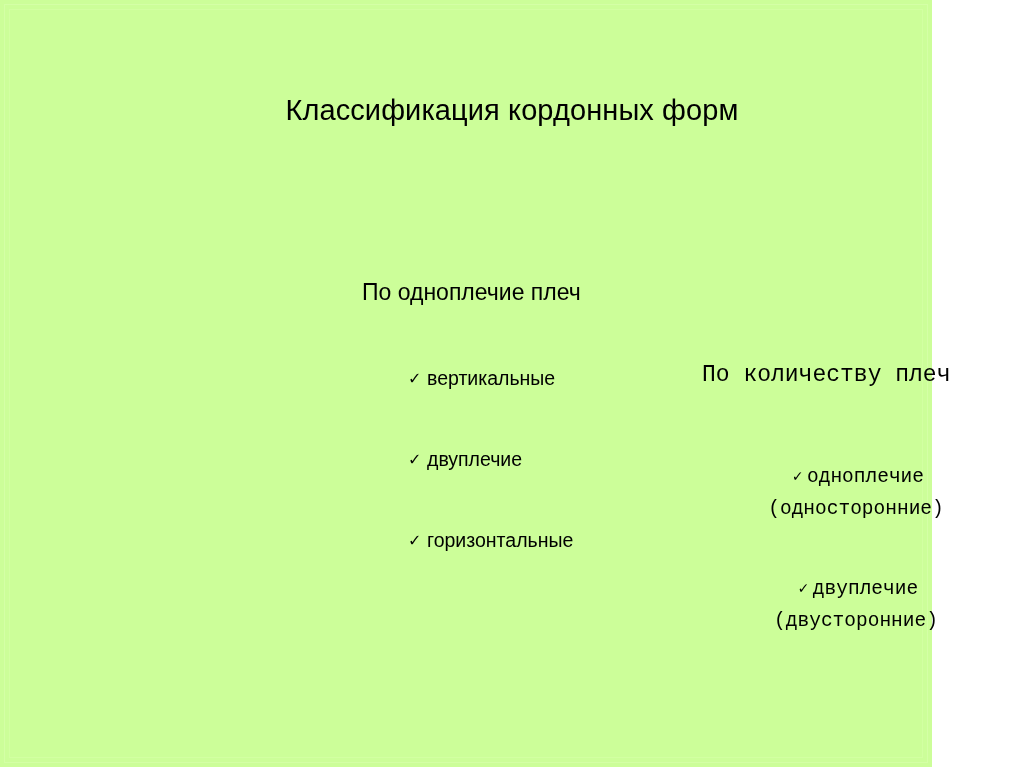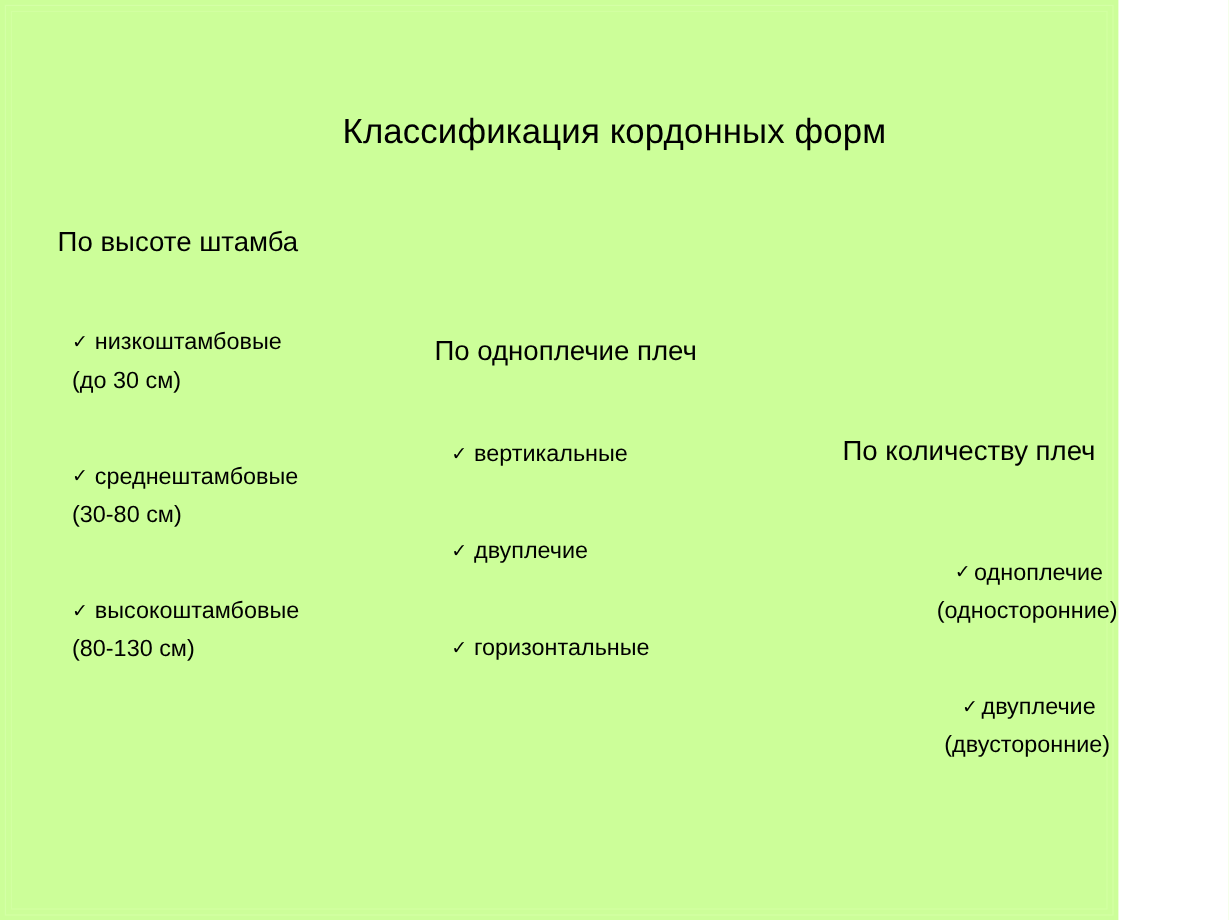--- a/index.html
+++ b/index.html
@@ -110,63 +110,47 @@
 
   #group-arm-position {
     left: 362px;
     top: 279px;
     width: 300px;
   }
   #group-arm-position .group-list {
     margin-top: 26px;
     margin-left: 14px;
   }
-  #group-arm-position .group-item { margin-bottom: 18px; }
+  #group-arm-position .group-item { margin-bottom: 18px; margin-left: 32px; }
   #group-arm-position .group-item:last-child { margin-bottom: 0; }
 
   #group-arm-count {
     left: 702px;
     top: 362px;
     width: 300px;
+    font-family: Liberation Mono, monospace;
   }
   #group-arm-count .group-list {
     margin-top: 42px;
     margin-left: 8px;
     text-align: center;
   }
   #group-arm-count .group-item { margin-bottom: 18px; }
   #group-arm-count .group-item:last-child { margin-bottom: 0; }
 </style>
 </head>
 <body>
 
 <div class="slide">
 
   <div class="slide-frame"></div>
   <div class="slide-frame-inner"></div>
 
   <h1 class="slide-title">Классификация кордонных форм</h1>
 
-  <section class="group" id="group-trunk-height">
-    <h2 class="group-heading">По высоте штамба</h2>
-    <ul class="group-list">
-      <li class="group-item">
-        <span class="check-icon">✓</span><span class="item-text">низкоштамбовые
-(до 30 см)</span>
-      </li>
-      <li class="group-item">
-        <span class="check-icon">✓</span><span class="item-text">среднештамбовые
-(30-80 см)</span>
-      </li>
-      <li class="group-item">
-        <span class="check-icon">✓</span><span class="item-text">высокоштамбовые
-(80-130 см)</span>
-      </li>
-    </ul>
-  </section>
 
   <section class="group" id="group-arm-position">
     <h2 class="group-heading">По одноплечие плеч</h2>
     <ul class="group-list">
       <li class="group-item">
         <span class="check-icon">✓</span><span class="item-text">вертикальные</span>
       </li>
       <li class="group-item">
         <span class="check-icon">✓</span><span class="item-text">двуплечие</span>
       </li>

